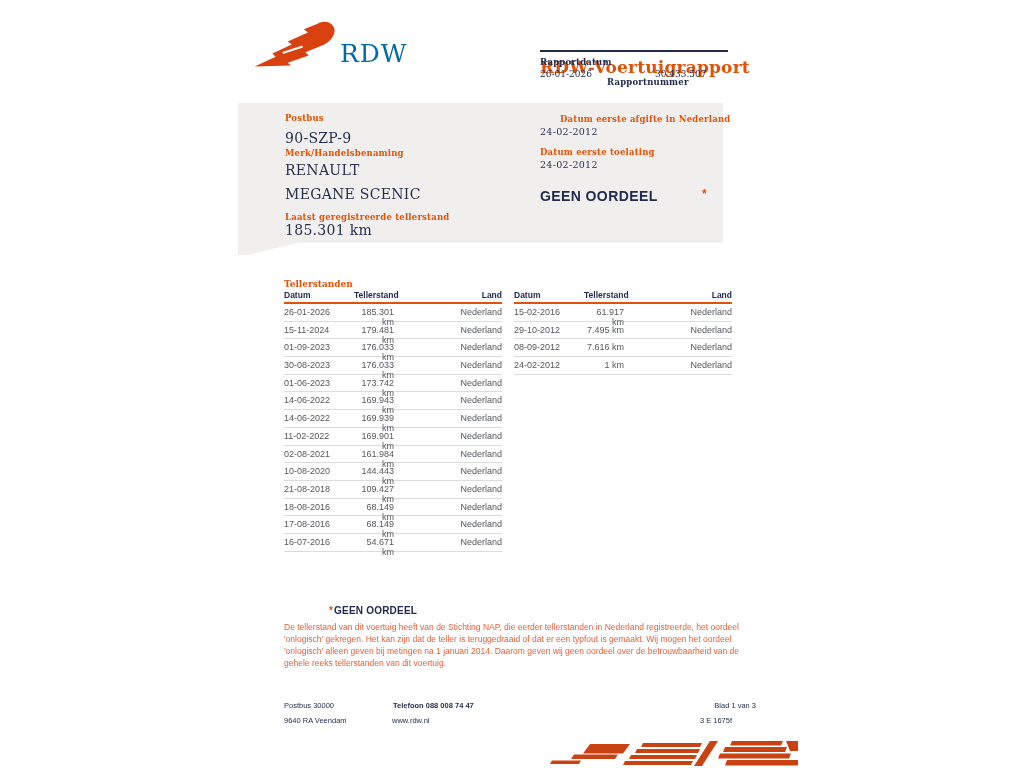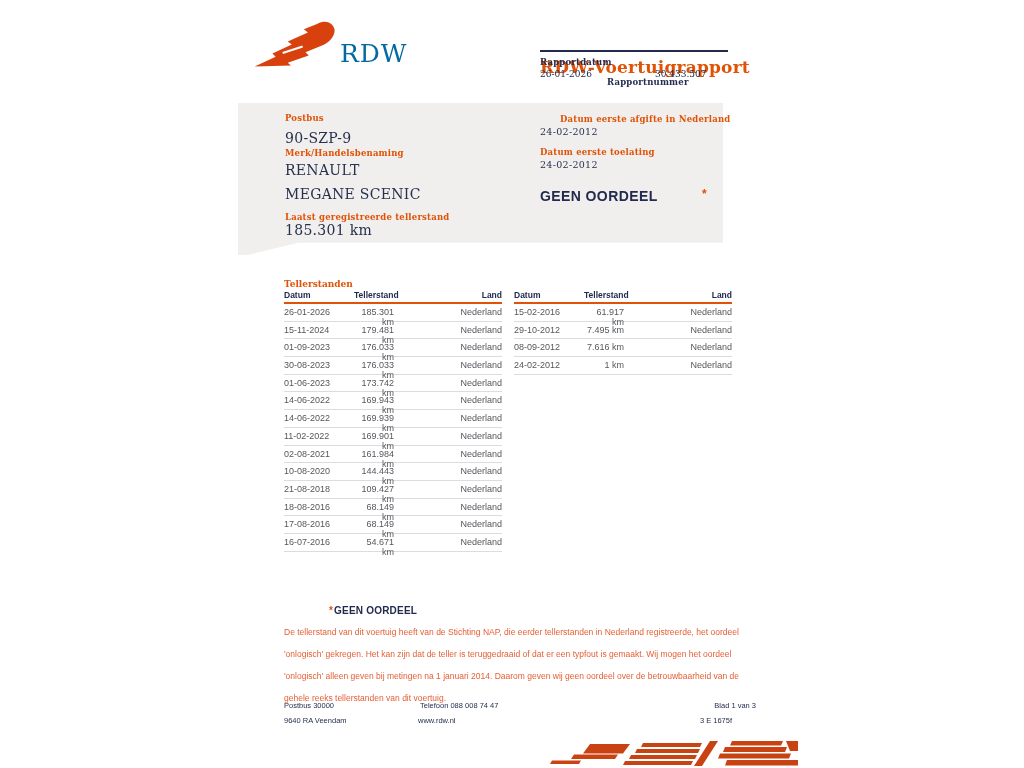--- a/index.html
+++ b/index.html
@@ -60,28 +60,28 @@
     height:13.7px;padding-top:3px;border-bottom:1px solid #DCDCDC;
     color:#54575C;
   }
   .tcell.datum{text-align:left;}
   .tcell.tellerstand{text-align:right;}
   .tcell.land{text-align:right;}
 
   
   #footnote-heading{left:284px;top:605px;font-size:10px;font-weight:bold;color:#222A4D;letter-spacing:.2px;margin-left:45px;}
   #footnote-heading .marker{color:#E05206;margin-right:1px;}
-  #footnote-body{left:284px;top:621px;width:458px;font-size:8.5px;line-height:22px;color:#E56036;}
+  #footnote-body{left:284px;top:621px;width:458px;font-size:8.5px;line-height:12px;color:#E56036;}
 
   
   .foot{font-size:7.5px;color:#26304F;}
   #footer-address1{left:284px;top:701px;}
   #footer-address2{left:284px;top:716px;}
-  #footer-phone{left:420px;top:701px;}
-  #footer-site{left:418px;top:716px;}
+  #footer-phone{left:393px;top:701px;font-weight:bold;}
+  #footer-site{left:392px;top:716px;}
   #footer-page{left:656px;top:701px;width:100px;text-align:right;}
   #footer-code{left:632px;top:716px;width:100px;text-align:right;}
 
   
   #bottom-pattern{left:550px;top:739px;width:248px;height:29px;}
 </style>
 </head>
 <body>
 
 <svg id="logo-feather" class="abs" viewBox="0 0 100 62" xmlns="http://www.w3.org/2000/svg">

